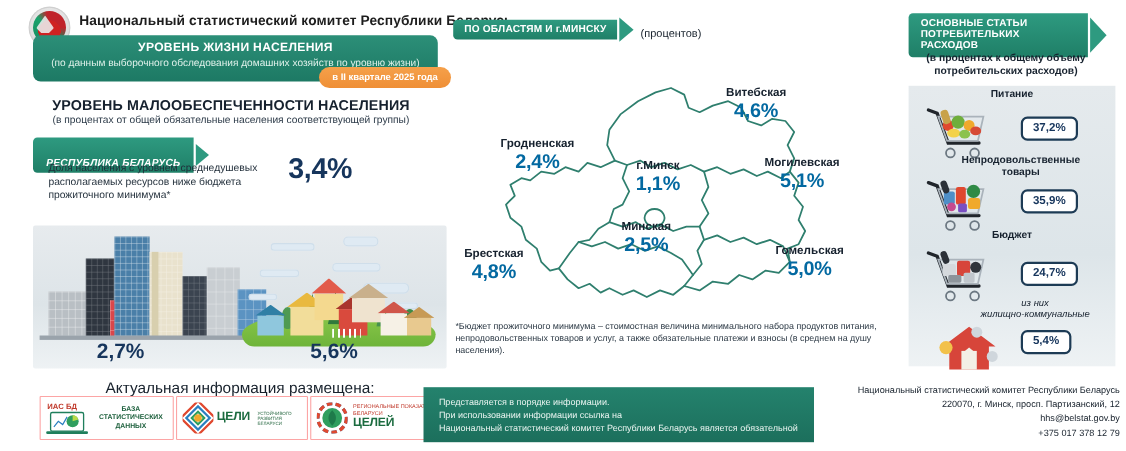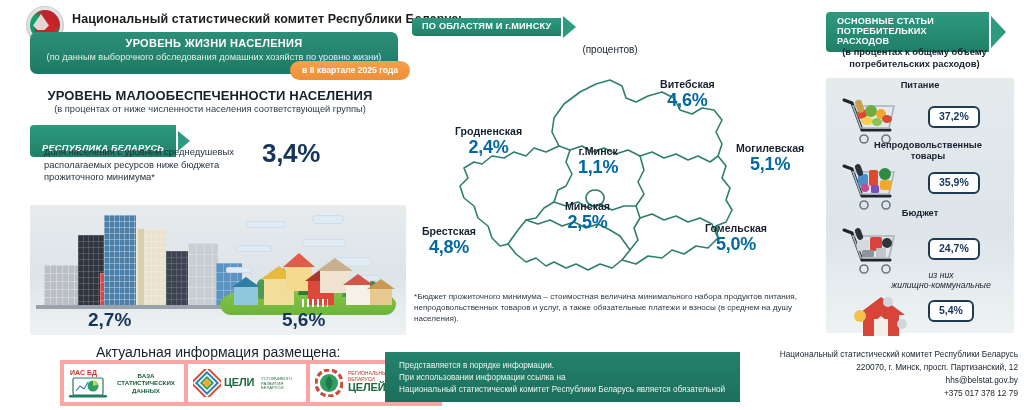--- a/index.html
+++ b/index.html
@@ -175,21 +175,21 @@
     border-radius: 50% 50% 12px 12px / 70% 70% 12px 12px;
   }
 
   
   #rb-map { left: 412px; top: 16px; }
   #rb-map .ribbon { font-size: 9.2px; padding: 3px 10px 4px; }
   #rb-map .ribbon-arrow {
     border-top-width: 11px; border-bottom-width: 11px; border-left-width: 13px;
   }
   #map-units {
-    left: 520px; top: 44px; width: 180px;
+    left: 520px; top: 26px; width: 180px;
     text-align: center;
     font-size: 10px; color: #17212c; font-weight: normal;
   }
   #map-svg { left: 430px; top: 58px; }
 
   .map-lbl {
     position: absolute;
     text-align: center;
     color: #123f3a;
     white-space: nowrap;
@@ -243,26 +243,25 @@
   }
   .cart { position: absolute; }
 
   
   #foot-lead {
     left: 96px; top: 344px;
     font-size: 14px; color: #17212c;
   }
   .logo-box {
     position: absolute;
-    border: 4px solid #fca5a5;
+    border: 1px solid #fca5a5;
     background: #ffffff;
     border-radius: 1px;
     display: flex;
     align-items: center;
-    margin-left: 24px;
   }
   .logo-txt {
     font-size: 6.2px; font-weight: bold; color: #1a5e3a;
     text-align: center; line-height: 1.18;
     white-space: pre-line;
   }
   .logo-txt.big { font-size: 11px; color: #1b6b3f; letter-spacing: -.2px; }
   .logo-sm { font-size: 4.2px; color: #2b6b45; line-height: 1.1; white-space: pre-line; text-align: left; }
 
   #foot-green {
@@ -297,21 +296,21 @@
   </div>
   <div class="abs nowrap" id="hdr-title">Национальный статистический комитет Республики Беларусь</div>
 
   <div class="abs" id="hdr-band">
     <div class="l1">УРОВЕНЬ ЖИЗНИ НАСЕЛЕНИЯ</div>
     <div class="l2">(по данным выборочного обследования домашних хозяйств по уровню жизни)</div>
   </div>
   <div class="abs" id="hdr-badge">в II квартале 2025 года</div>
 
   <div class="abs" id="lvl-title">УРОВЕНЬ МАЛООБЕСПЕЧЕННОСТИ НАСЕЛЕНИЯ</div>
-  <div class="abs" id="lvl-sub">(в процентах от ниже численности населения соответствующей группы)</div>
+  <div class="abs" id="lvl-sub">(в процентах от общей обязательные населения соответствующей группы)</div>
 
   <div class="abs ribbon-wrap" id="rb-rb">
     <span class="ribbon">РЕСПУБЛИКА БЕЛАРУСЬ</span>
     <span class="ribbon-arrow"></span>
   </div>
 
   <div class="abs" id="share-text">Доля населения с уровнем среднедушевых располагаемых ресурсов ниже бюджета прожиточного минимума*</div>
   <div class="abs" id="share-value">3,4%</div>
 
   <div class="abs" id="illus">
@@ -435,21 +434,21 @@
     <div class="vl">4,6%</div>
   </div>
   <div class="map-lbl" style="left:455px; top:125px;">
     <div class="nm">Гродненская</div>
     <div class="vl">2,4%</div>
   </div>
   <div class="map-lbl" style="left:578px; top:145px;">
     <div class="nm">г.Минск</div>
     <div class="vl">1,1%</div>
   </div>
-  <div class="map-lbl" style="left:736px; top:142px;">
+  <div class="map-lbl" style="left:695px; top:142px;">
     <div class="nm">Могилевская</div>
     <div class="vl">5,1%</div>
   </div>
   <div class="map-lbl" style="left:565px; top:200px;">
     <div class="nm">Минская</div>
     <div class="vl">2,5%</div>
   </div>
   <div class="map-lbl" style="left:422px; top:225px;">
     <div class="nm">Брестская</div>
     <div class="vl">4,8%</div>

